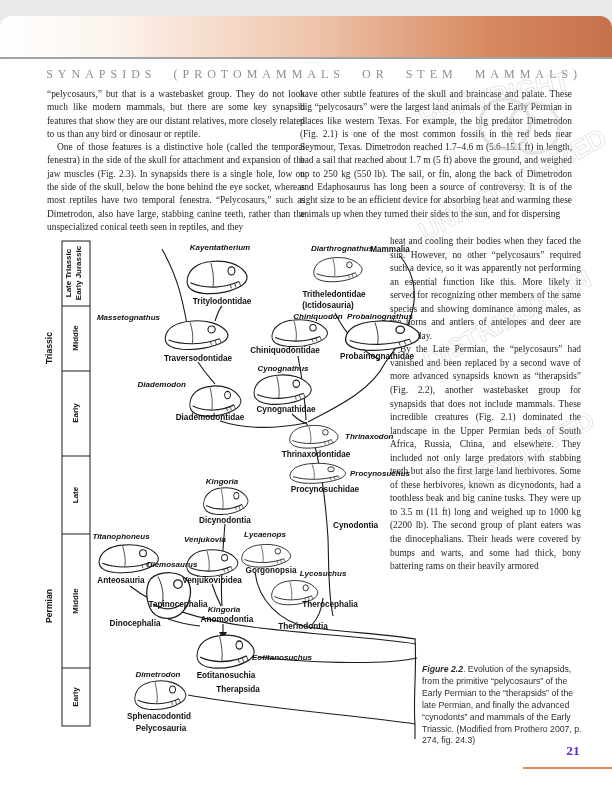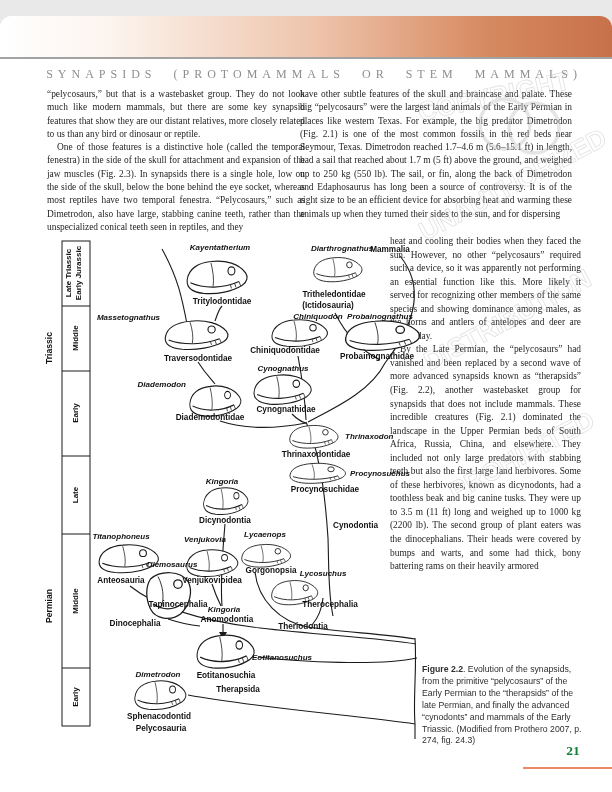--- a/index.html
+++ b/index.html
@@ -19,23 +19,23 @@
   .figure{position:absolute;left:40px;top:222px;}
   .figure text{font-family:"Liberation Sans",sans-serif;fill:#111;}
   .figure .gen{font-size:8px;font-style:italic;font-weight:bold;}
   .figure .cla{font-size:8.2px;font-weight:bold;}
   .figure .ts{font-size:8px;font-weight:bold;}
   .figure .per{font-size:8.6px;font-weight:bold;}
   .watermark{position:absolute;left:0;top:0;pointer-events:none;opacity:.42;}
   .watermark text{font-family:"Liberation Sans",sans-serif;font-weight:bold;fill:none;stroke:#bdbdbd;stroke-width:.9px;}
   .caption{position:absolute;left:422px;top:648px;width:160px;font-family:"Liberation Sans",sans-serif;
            font-size:8.7px;line-height:11.9px;color:#2e2e2e;}
-  .caption b{font-weight:bold;}
+  .caption b{font-weight:bold;font-style:italic;}
   .pagenum{position:absolute;left:560px;top:727px;width:26px;text-align:center;
-           font-size:13.5px;font-weight:bold;color:#15803d;}
+           font-size:13.5px;font-weight:bold;color:#6d28d9;}
   .footrule{position:absolute;left:523px;top:751px;width:89px;height:2px;background:#ec8a62;}
 </style>
 </head>
 <body>
 
 <div class="page">
 
   <div class="band"></div>
   <div class="rule"></div>
   <div class="header">SYNAPSIDS (PROTOMAMMALS OR STEM MAMMALS)</div>

